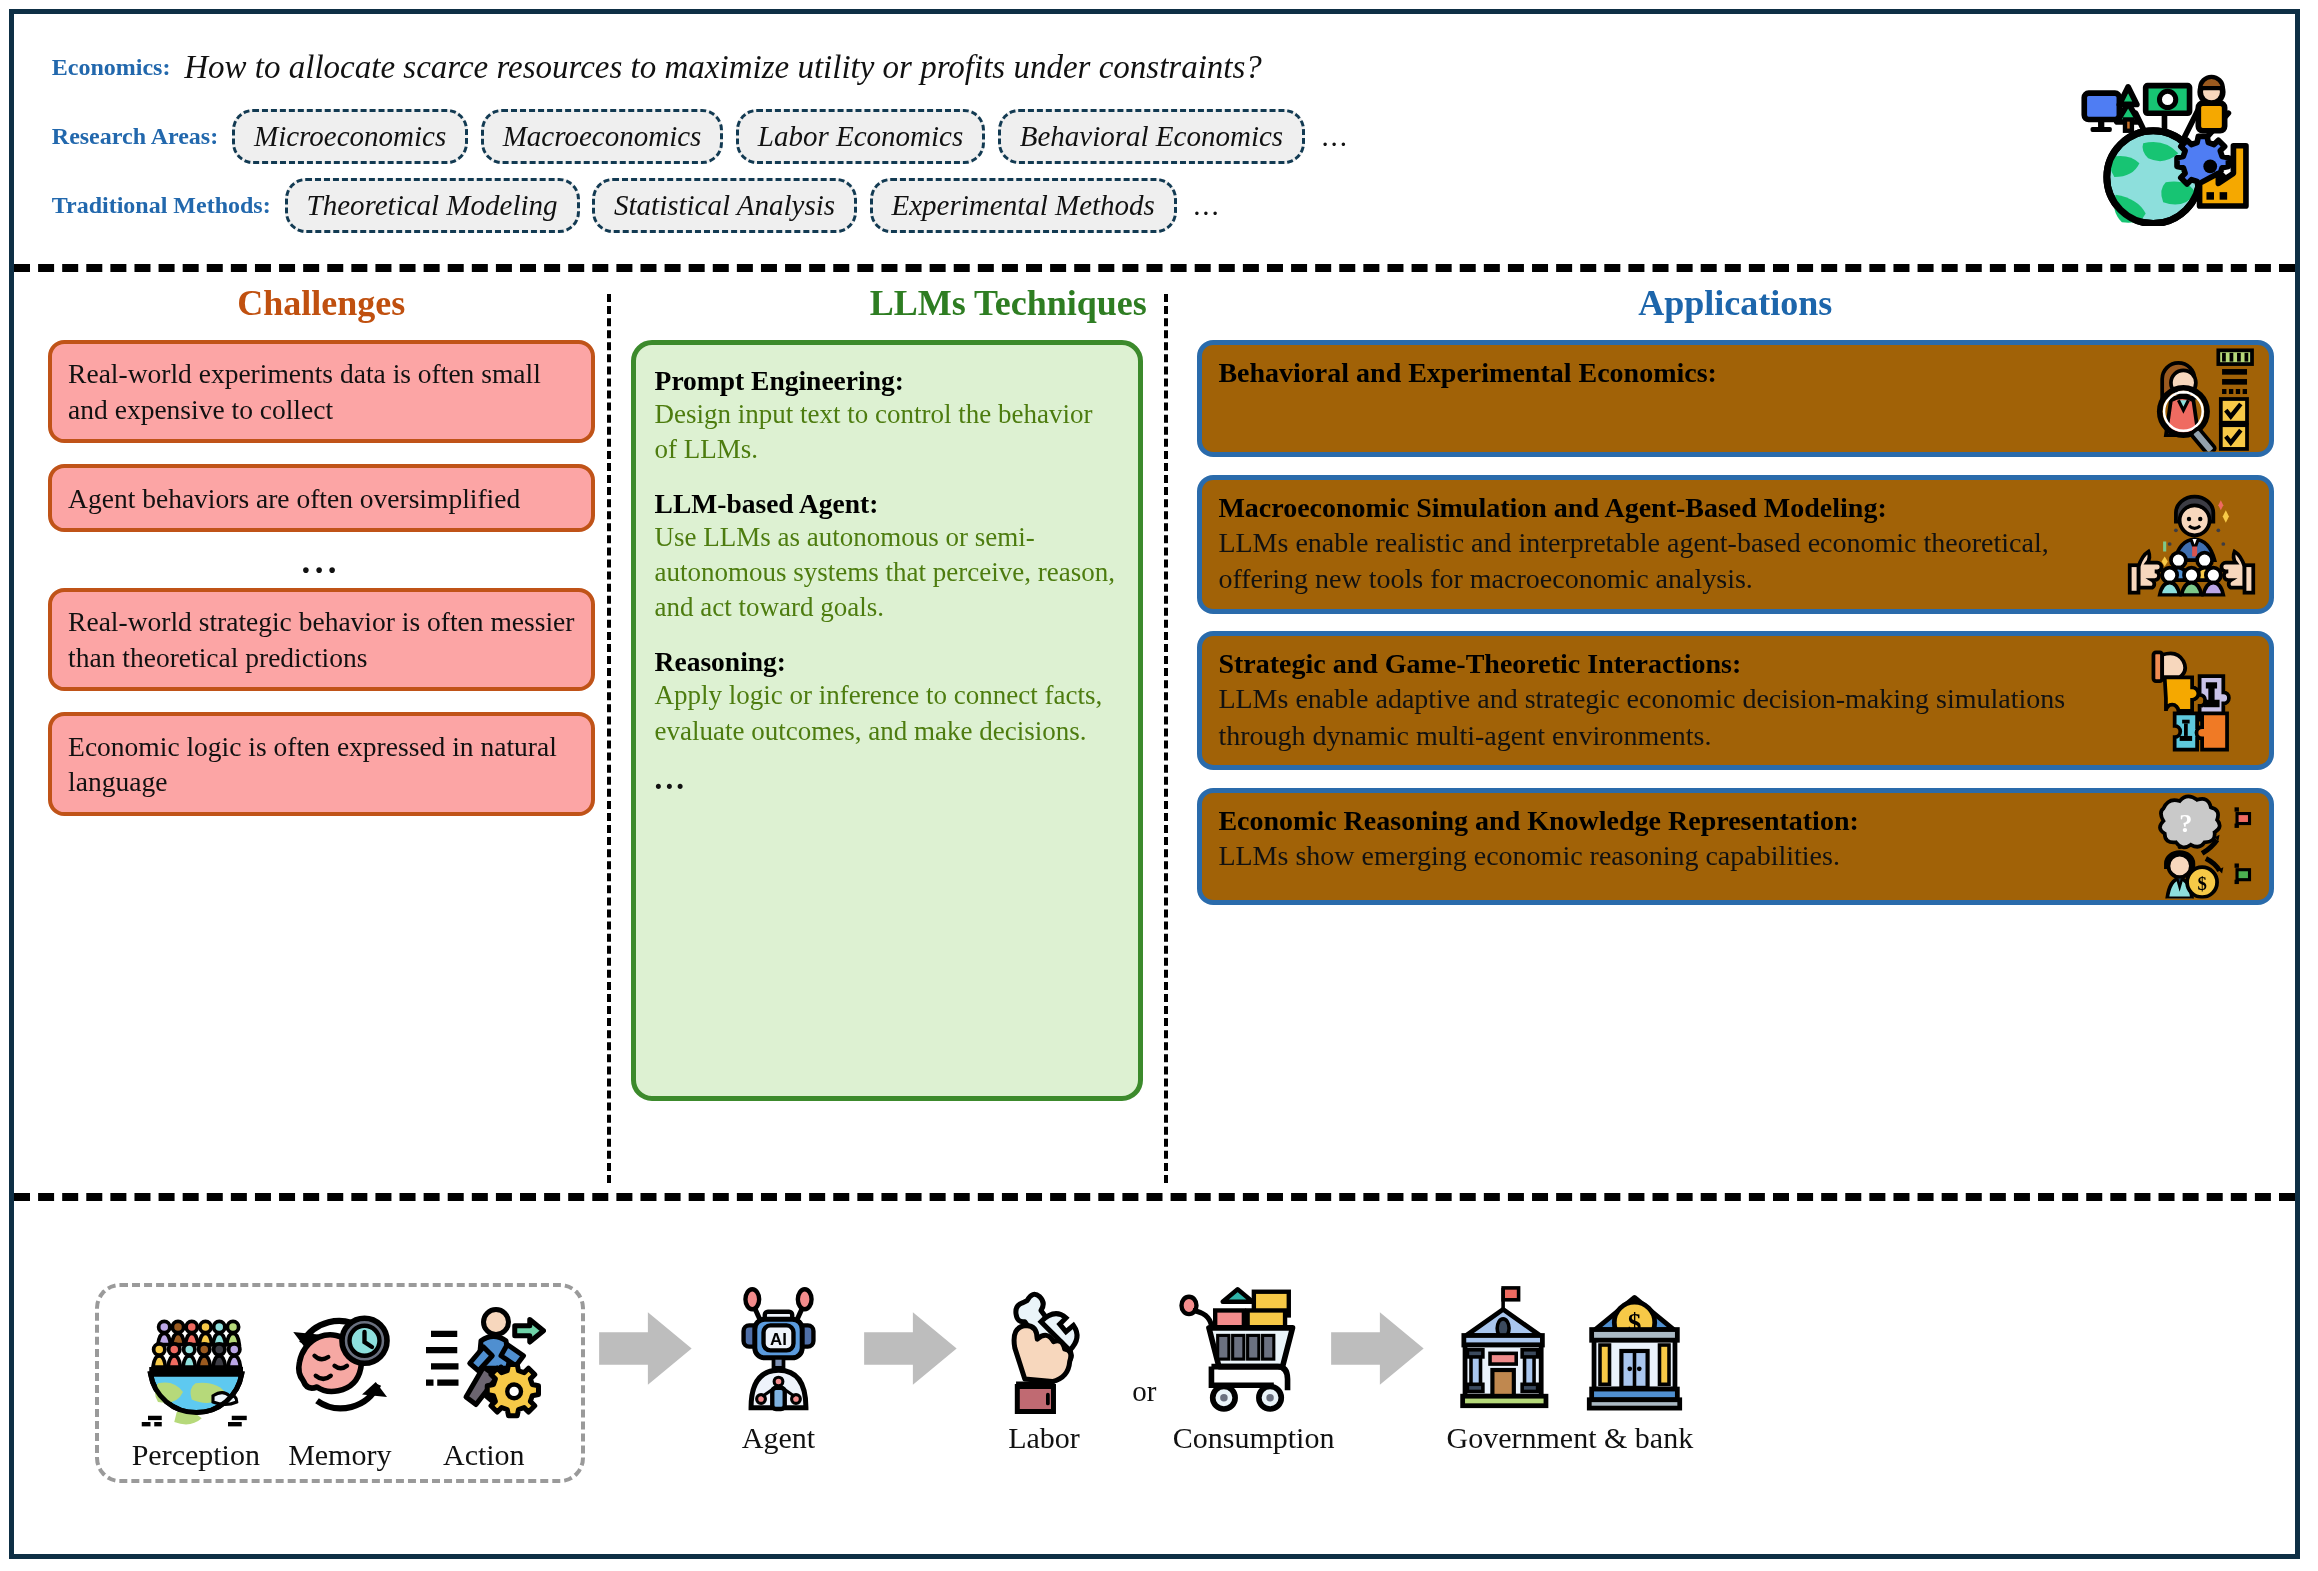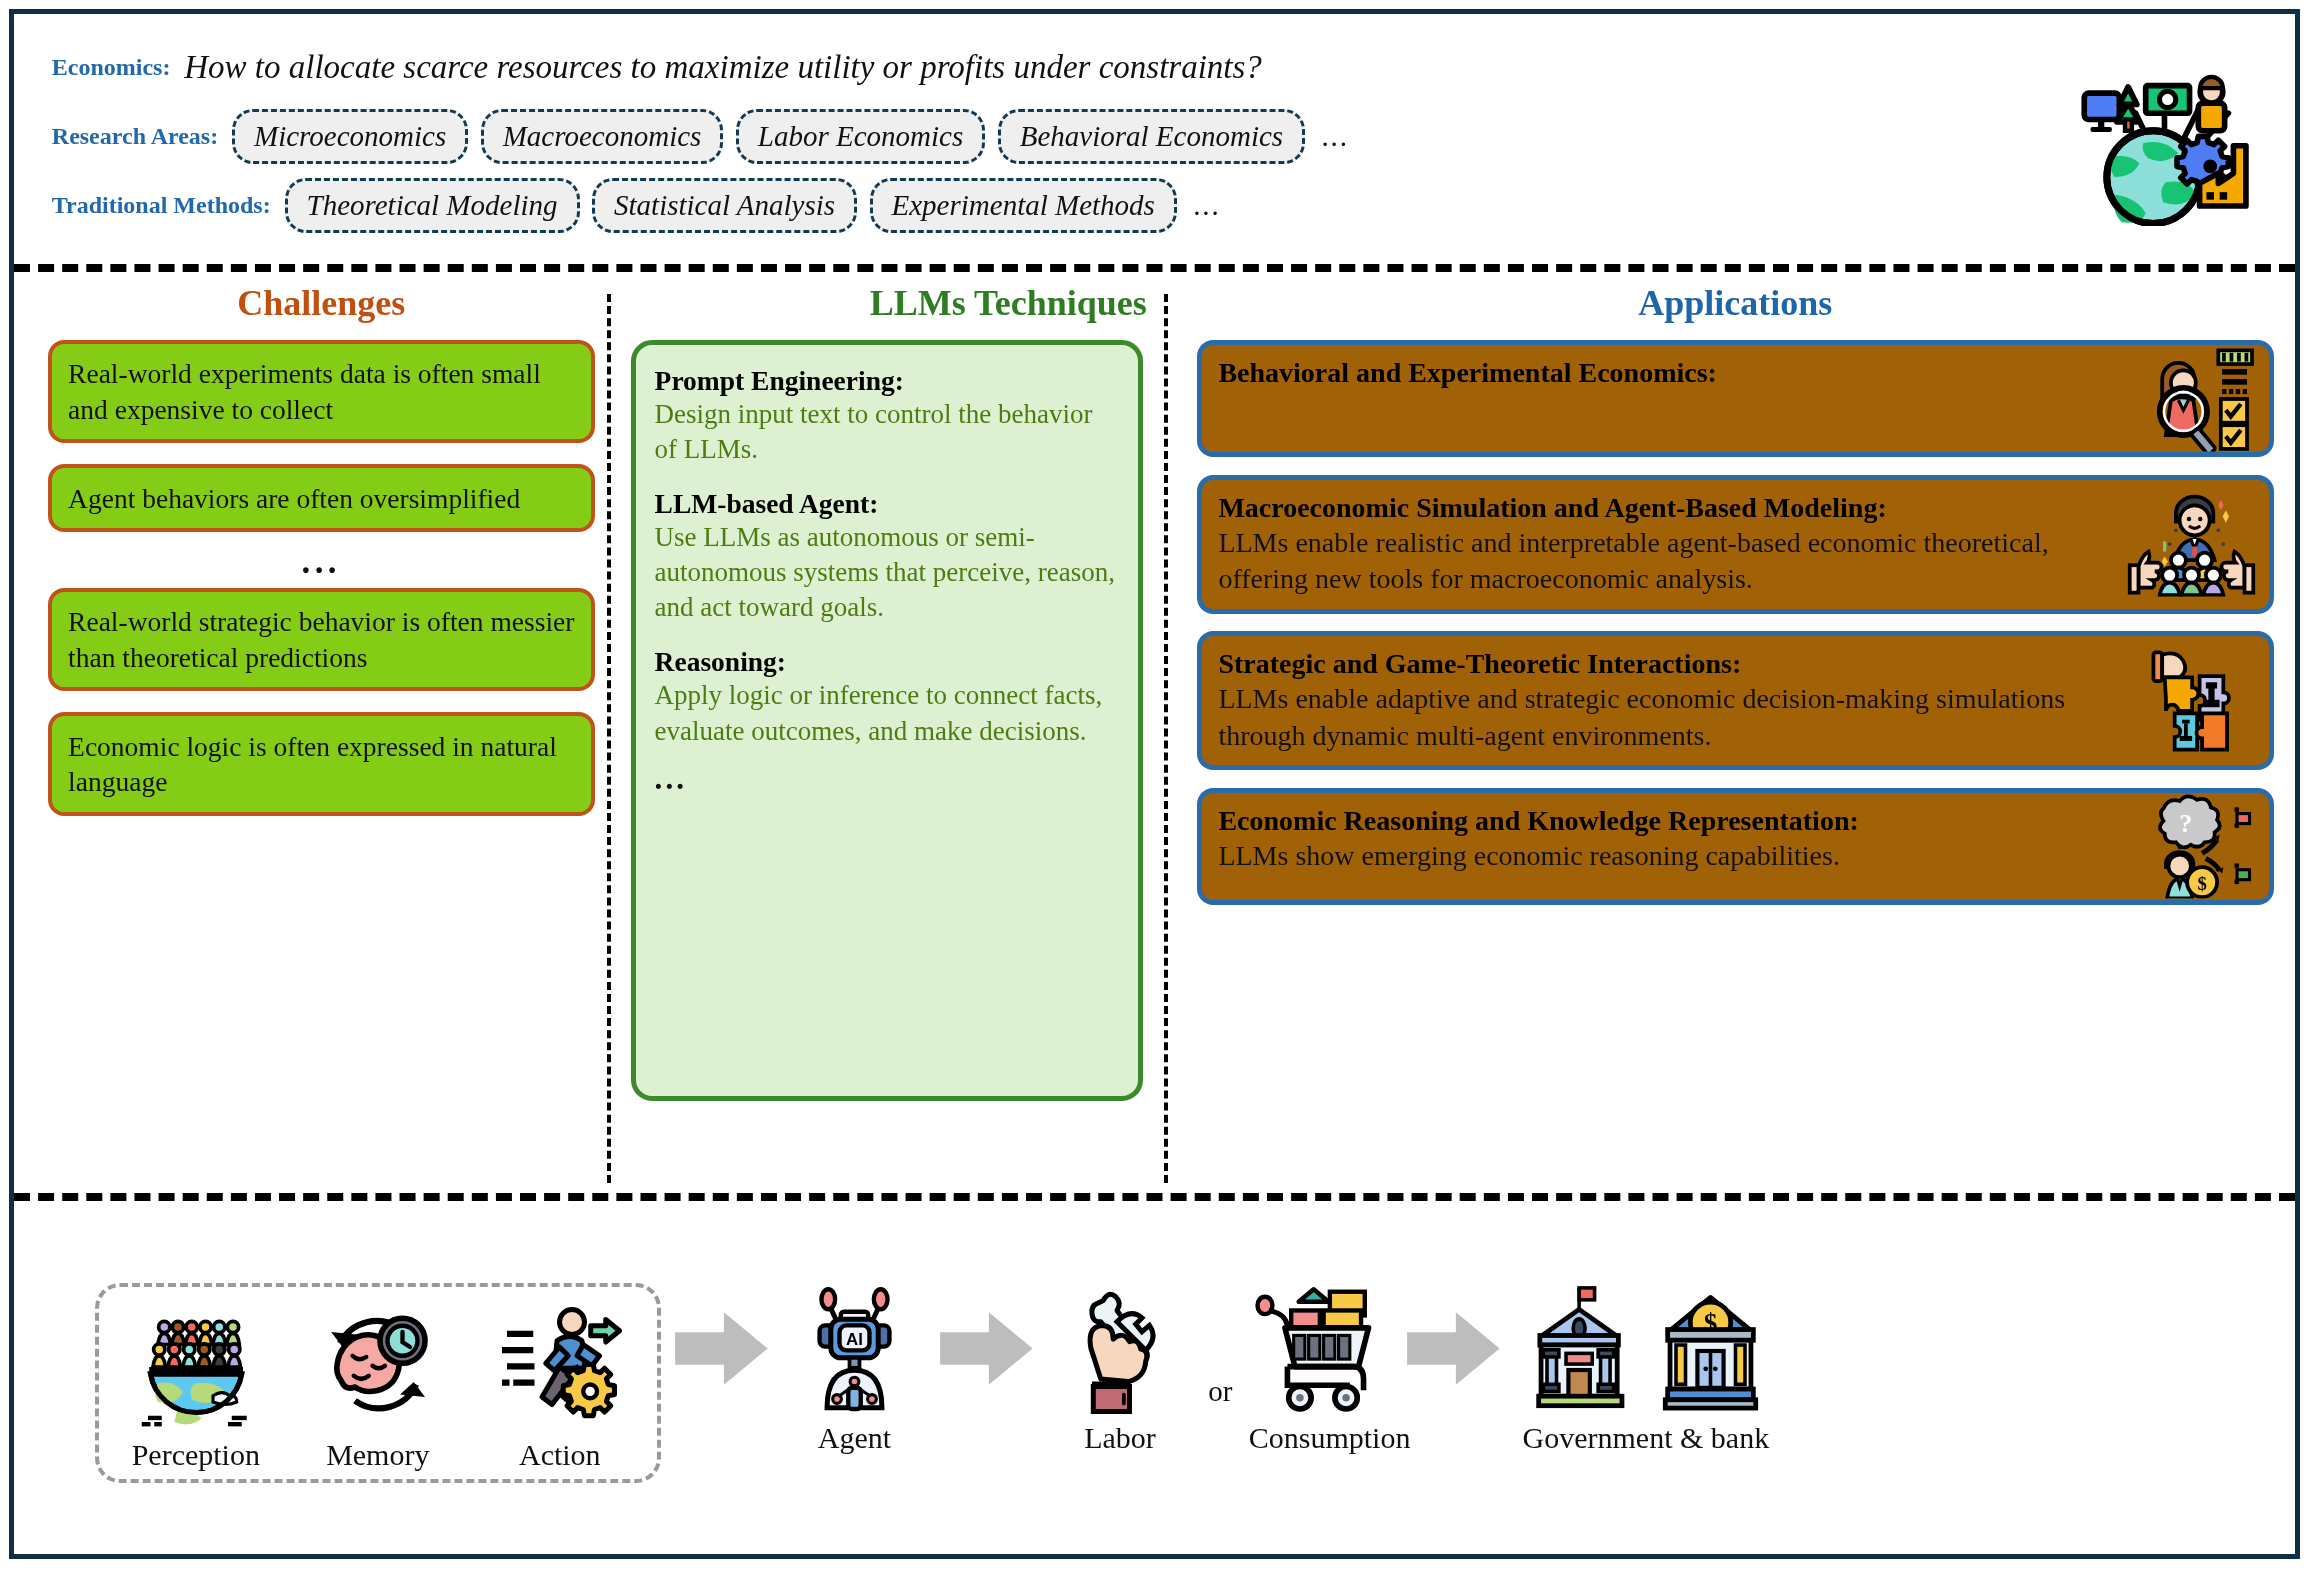--- a/index.html
+++ b/index.html
@@ -59,21 +59,21 @@
     text-align:center; font-weight:bold; font-size:36px;
     margin-top:8.8px; margin-bottom:16.3px;
   }
   .col-title.orange{color:#c0500f;}
   .col-title.green{color:#2e7d22;text-align:right;}
   .col-title.blue{color:#1d66ab;}
 
   
   .ch-card{
     border:4.4px solid #c05318; border-radius:16.3px;
-    background:#84cc16;
+    background:#fca5a5;
     padding:12.5px 16.3px;
     margin:0 5px 21px 5px;
     font-size:27.5px; line-height:1.28; color:#111;
   }
   .ch-dots{ text-align:center; font-size:35px; font-weight:bold; letter-spacing:4.4px;
             margin:-3.8px 0 13.8px 0; color:#111; line-height:0.7;}
 
   
   .tech-box{
     border:5.6px solid #3c8a2c; border-radius:21px;
@@ -107,21 +107,21 @@
     margin-top:13.8px;
   }
   .flowrow{
     position:absolute; left:0; top:81px; width:100%;
     display:flex; align-items:flex-start;
   }
   .agentbox{
     margin-left:81px;
     border:4.4px dashed #9a9a9a; border-radius:25px;
     padding:12.5px 25px 7.5px 25px;
-    display:flex; gap:38px;justify-content:space-between;
+    display:flex; justify-content:space-between;
   }
   .fitem{width:144px; text-align:center;}
   .fitem .gfx{height:131px; display:flex; align-items:center; justify-content:center;}
   .fitem .cap{font-size:30px; color:#111; margin-top:7.5px; white-space:nowrap;}
   .arrow{width:94px; height:131px; display:flex; align-items:center; justify-content:center;
          margin:0 13.8px;}
   .orlbl{font-size:29px; color:#111; align-self:center; margin:0 16.3px; padding-top:44px;}
   .pairbox{display:flex; align-items:flex-start;}
 </style>
 </head>

